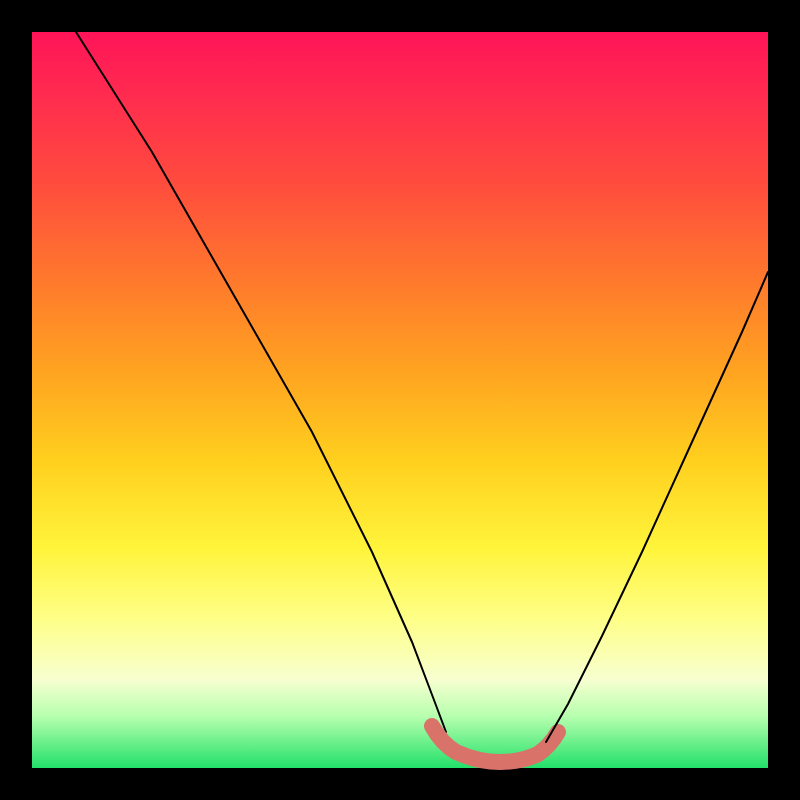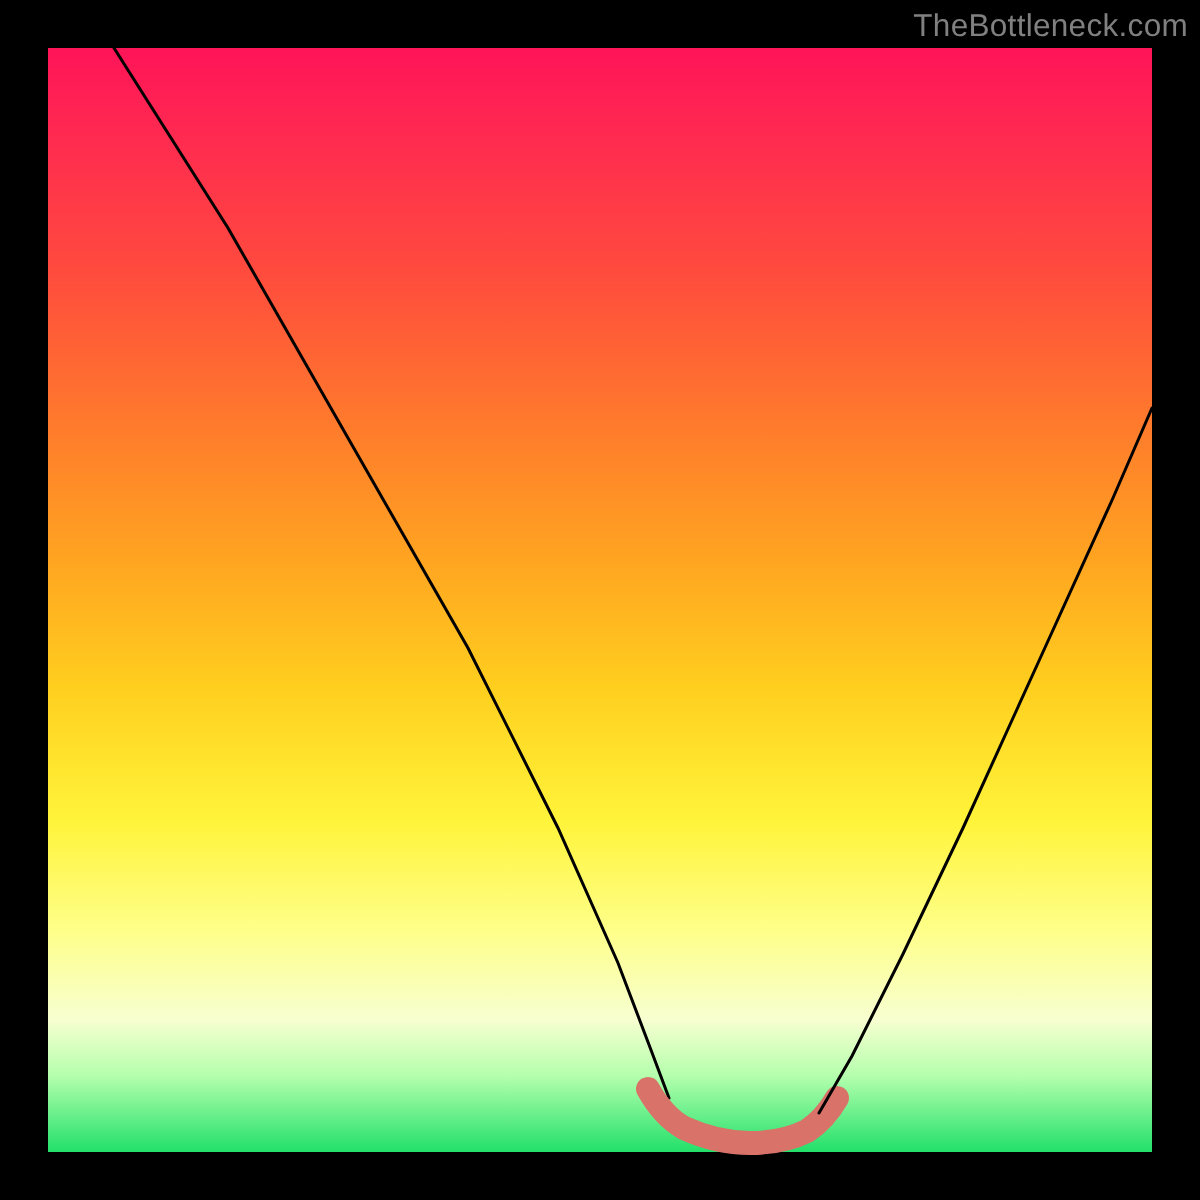--- a/index.html
+++ b/index.html
@@ -98,14 +98,13 @@
                L 536 672
                L 570 604
                L 610 520
                L 660 410
                L 710 300
                L 736 240
                "></path>
     </g>
   </svg>
 
-  <div class="watermark">TheBottleneck.com</div>
 </div>
 
 </body></html>

